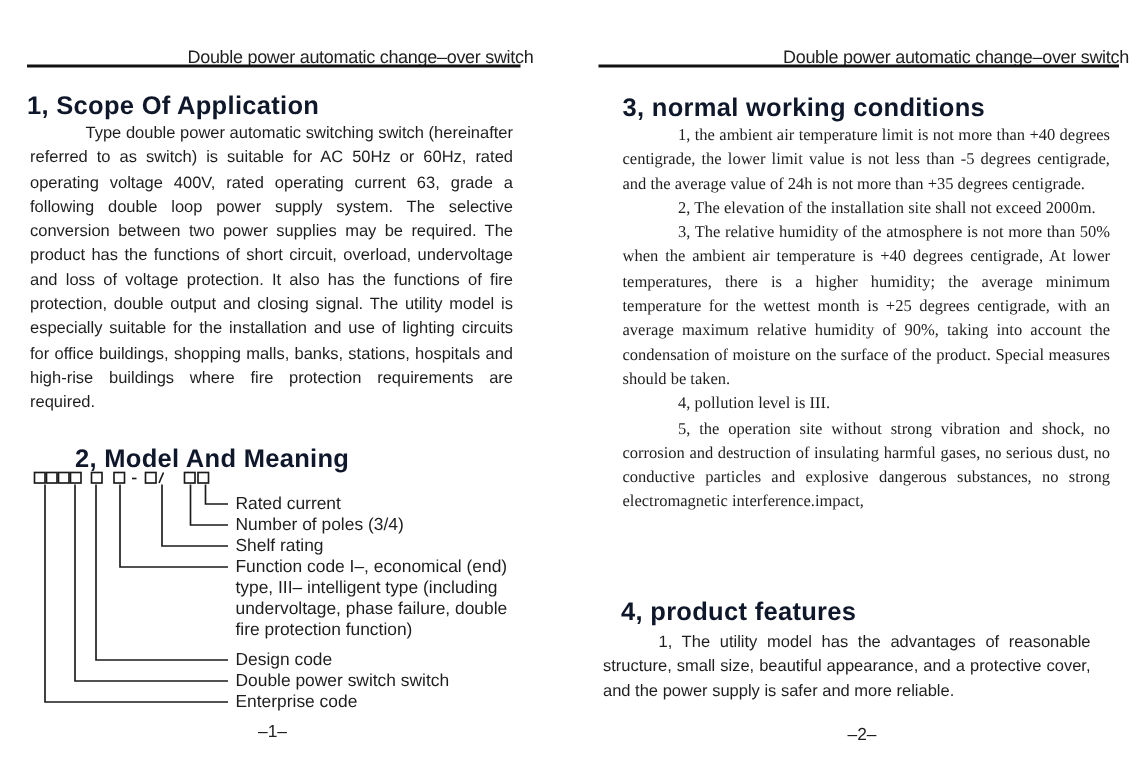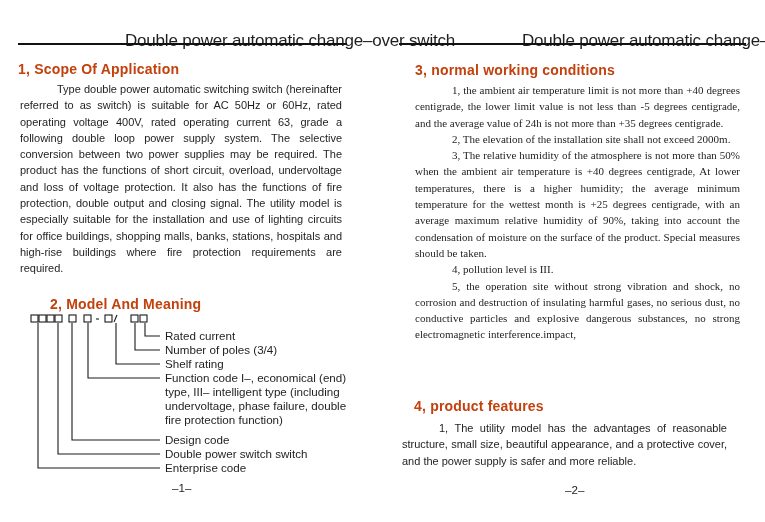--- a/index.html
+++ b/index.html
@@ -4,42 +4,42 @@
 <style>
   html, body { margin:0; padding:0; }
   body {
     width:765px; height:522px; background:#ffffff; position:relative; overflow:hidden;
     font-family:"Liberation Sans", sans-serif; color:#1a1a1a;
   }
   .page { position:absolute; top:0; height:522px; }
   #page-left { left:0; width:382px; }
   #page-right { left:382px; width:383px; }
   .running-header {
-    position:absolute; font-size:17px; letter-spacing:-0.2px; color:#1f1f1f; white-space:nowrap;
+    position:absolute; font-size:12px; letter-spacing:-0.2px; color:#1f1f1f; white-space:nowrap;
   }
   .header-rule { position:absolute; height:2px; background:#111; }
   .section-title {
-    position:absolute; font-weight:bold; font-size:14px; color:#c2410c; white-space:nowrap; letter-spacing:0.2px;
+    position:absolute; font-weight:bold; font-size:17px; color:#0f172a; white-space:nowrap; letter-spacing:0.2px;
   }
   .body-text {
     position:absolute; font-size:11px; line-height:16.3px; color:#1e1e1e; text-align:justify;
   }
   .body-text p { margin:0; text-indent:37px; }
   .page-number { position:absolute; font-size:11.6px; color:#1e1e1e; }
 
   
   #left-header { left:125px; top:31px; }
   #left-rule { left:18px; top:43px; width:329px; }
   #left-title1 { left:18px; top:61px; }
   #left-body1 { left:20px; top:81px; width:322px; }
   #left-title2 { left:2px; top:296px;margin-left:48px; }
   #left-pn { left:172px; top:481px; }
 
   
-  #model-diagram { position:absolute; left:8px; top:312px; width:382px; height:168px; }
+  #model-diagram { position:absolute; left:0; top:312px; width:382px; height:168px; }
   .diagram-label { position:absolute; font-size:11.6px; line-height:14px; color:#1e1e1e; white-space:nowrap; }
 
   
   #right-header { left:140px; top:31px; }
   #right-rule { left:17px; top:43px; width:347px; }
   #right-title3 { left:33px; top:62px; }
   #right-body3 { left:33px; top:82px; width:325px;font-family:Liberation Serif, serif; }
   #right-title4 { left:32px; top:398px; }
   #right-body4 { left:20px; top:420px; width:325px; }
   #right-pn { left:183px; top:483px; }

